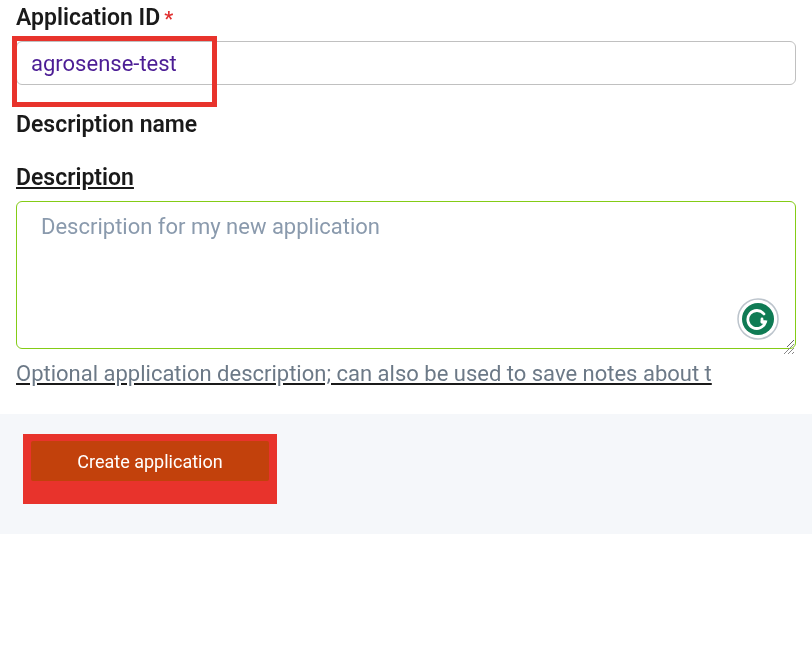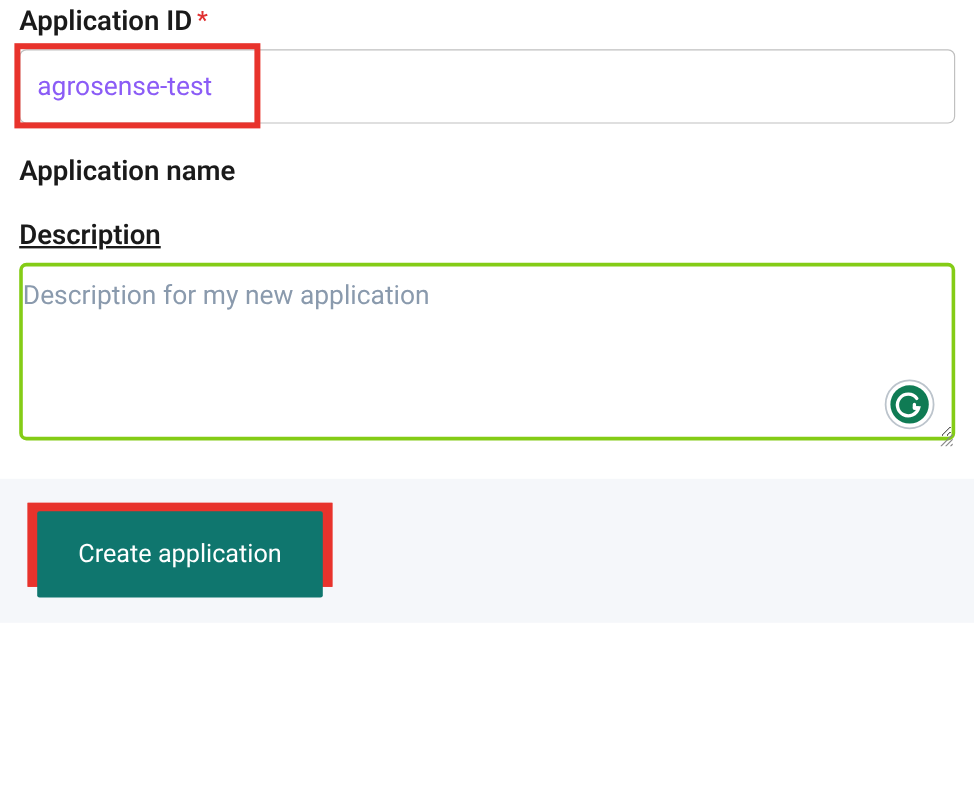--- a/index.html
+++ b/index.html
@@ -18,51 +18,51 @@
     .form-group {
       padding: 0 16px;
       margin-bottom: 26px;
     }
     .label {
       font-size: 23px;
       font-weight: 600;
       color: #1a1a1a;
       margin-bottom: 10px;
       display: flex;
-      align-items: flex-start;
+      align-items: flex-end;
     }
     .req {
       color: #e03030;
       margin-left: 4px;
       font-size: 20px;
     }
     .input-wrap {
       position: relative;
     }
     .input {
       width: 100%;
-      height: 62px;
+      height: 44px;
       border: 1px solid #c0c0c0;
       border-radius: 6px;
       font-size: 22px;
       padding: 0 14px;
-      color: #8b5cf6;
+      color: #4c1d95;
       background: #fff;
       font-family: inherit;
     }
     .input::placeholder {
       color: #8a9aad;
     }
     .textarea {
       width: 100%;
       height: 148px;
-      border: 3px solid #84cc16;
+      border: 1px solid #84cc16;
       border-radius: 6px;
       font-size: 22px;
-      padding: 12px 0;
+      padding: 12px 24px;
       color: #1a1a1a;
       background: #fff;
       resize: both;
       font-family: inherit;
     }
     .textarea::placeholder {
       color: #8a9aad;
     }
     .highlight-box-1 {
       position: absolute;
@@ -94,26 +94,26 @@
       margin-top: 28px;
       height: 120px;
       background: #f5f7fa;
       position: relative;
       width: 100%;
     }
     .create-btn {
       position: absolute;
       left: 31px;
       top: 27px;
-      height: 72px;
+      height: 40px;
       width: 238px;
-      background: #0f766e;
+      background: #c2410c;
       border: none;
       color: #fff;
-      font-size: 21px;
+      font-size: 18px;
       font-family: inherit;
       cursor: pointer;
       z-index: 2;
       border-radius: 2px;
     }
     .grammarly-badge {
       position: absolute;
       right: 16px;
       bottom: 12px;
       width: 44px;
@@ -138,21 +138,21 @@
     <span class="req">*</span>
   </div>
   <div class="input-wrap">
     <div class="highlight-box-1"></div>
     <input class="input" type="text" value="agrosense-test" style="">
   </div>
 </div>
 
 <div class="form-group">
   <div class="label">
-    <span>Application name</span>
+    <span>Description name</span>
   </div>
 </div>
 
 <div class="form-group" style="margin-bottom:10px;text-decoration:underline;">
   <div class="label">
     <span>Description</span>
   </div>
   <div class="input-wrap">
     <textarea class="textarea" placeholder="Description for my new application" style=""></textarea>
     <div class="grammarly-badge">
@@ -164,18 +164,19 @@
       </svg>
     </div>
     <div class="resize-handle">
       <svg viewBox="0 0 12 12">
         <line x1="2" y1="12" x2="12" y2="2" stroke="#888" stroke-width="1"></line>
         <line x1="6" y1="12" x2="12" y2="6" stroke="#888" stroke-width="1"></line>
         <line x1="10" y1="12" x2="12" y2="10" stroke="#888" stroke-width="1"></line>
       </svg>
     </div>
   </div>
+  <div class="help-text">Optional application description; can also be used to save notes about t</div>
 </div>
 
 <div class="footer">
   <div class="highlight-box-2"></div>
   <button class="create-btn">Create application</button>
 </div>
 
 </body></html>

